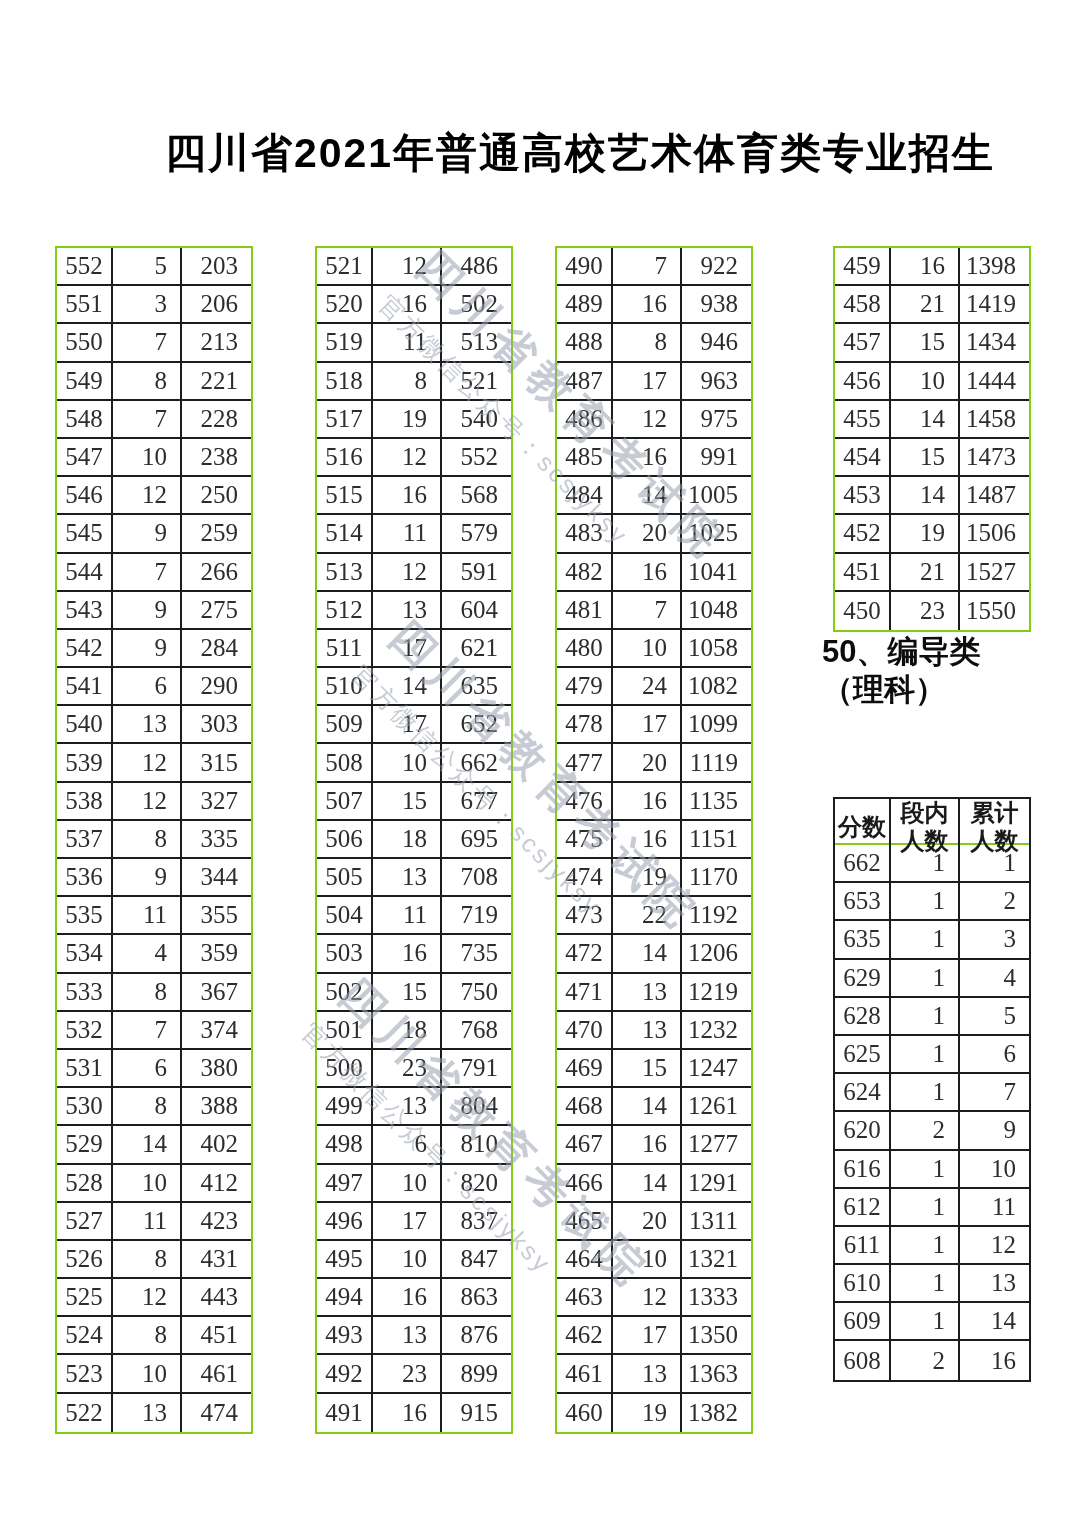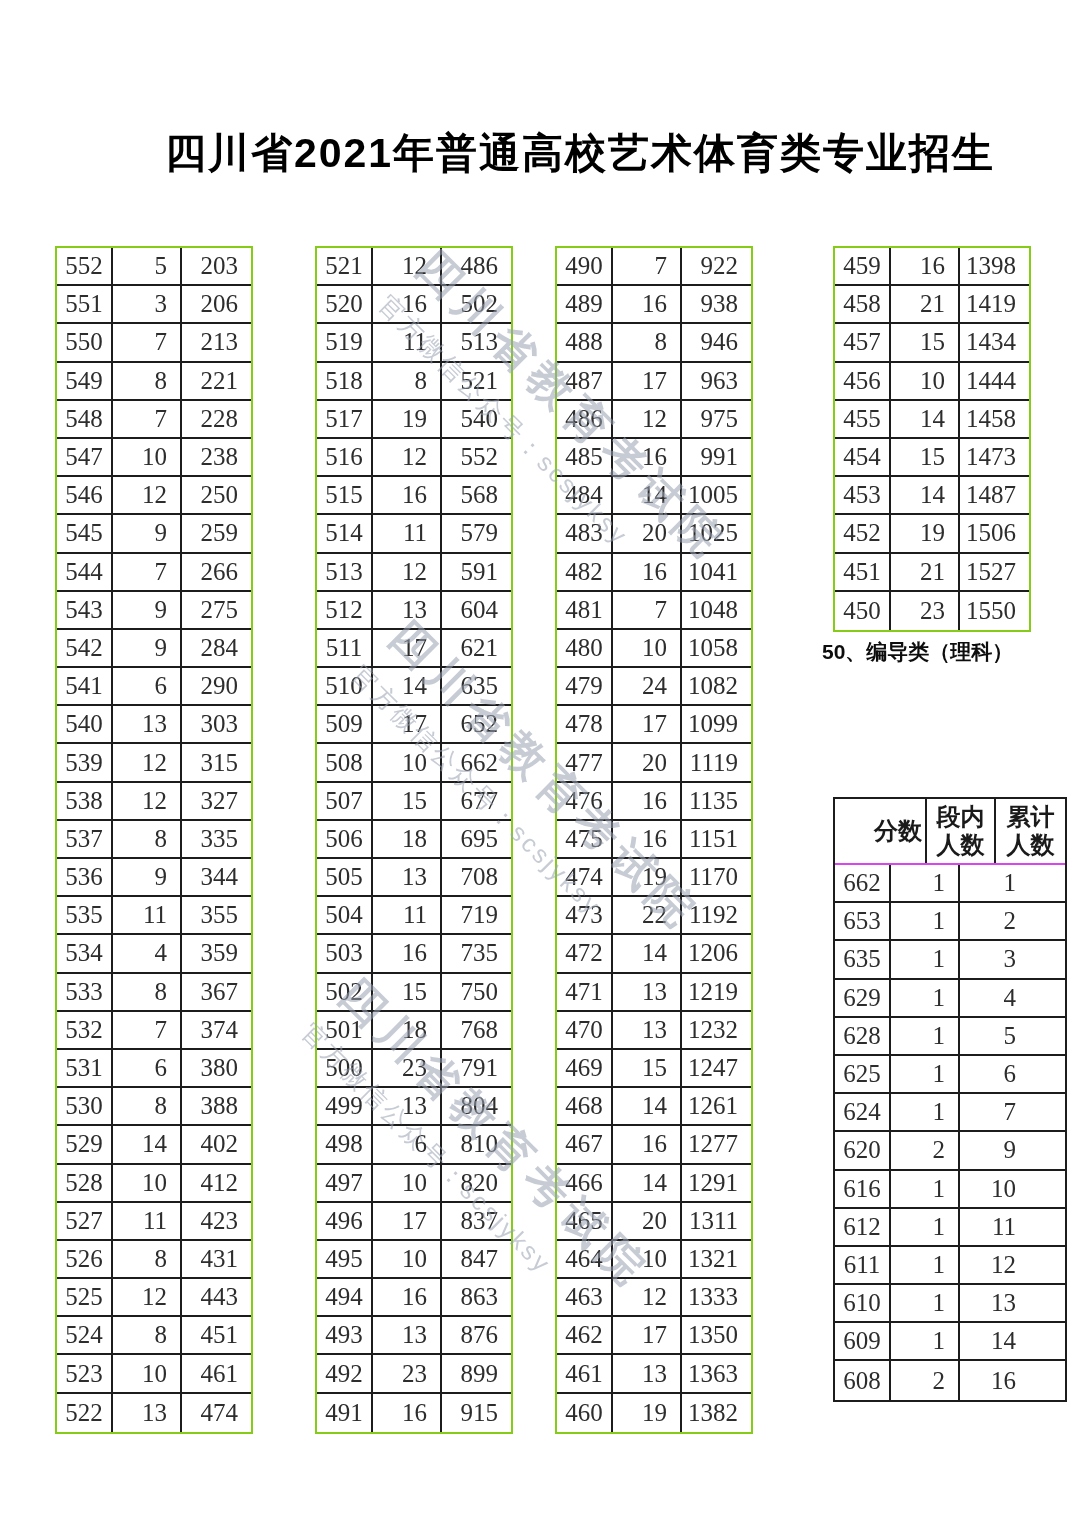--- a/index.html
+++ b/index.html
@@ -34,29 +34,29 @@
     display:flex;align-items:center;box-sizing:border-box;
     font-family:"Liberation Serif",serif;font-size:25px;color:#2d2d2d;
     border-right:2px solid #1c1c1c;
   }
   .cell:last-child{border-right:none;}
   .cell.c0{justify-content:center;}
   .cell.c1,.cell.c2{justify-content:flex-end;padding-right:13px;}
   
   .section-title{
     position:absolute;left:822px;top:633px;width:212px;
-    font-size:21px;line-height:38px;font-weight:800;color:#0d0d0d;z-index:2;
+    font-size:31px;line-height:38px;font-weight:800;color:#0d0d0d;z-index:2;
   }
   
   .detail-table{
     position:absolute;left:833px;top:797px;border:2px solid #1c1c1c;z-index:2;
   }
   .hrow{
     display:grid;grid-template-columns:56px 69px 69px;
-    height:66px;border-bottom:2px solid #d946ef;box-sizing:border-box;padding-left:36px;
+    height:46px;border-bottom:2px solid #84cc16;box-sizing:border-box;
   }
   .hcell{
     display:flex;flex-direction:column;align-items:center;justify-content:center;
     font-family:"Liberation Serif",serif;font-weight:700;font-size:24px;
     line-height:28px;color:#1a1a1a;border-right:2px solid #1c1c1c;box-sizing:border-box;
   }
   .hcell:last-child{border-right:none;}
 </style>
 </head>
 <body>

